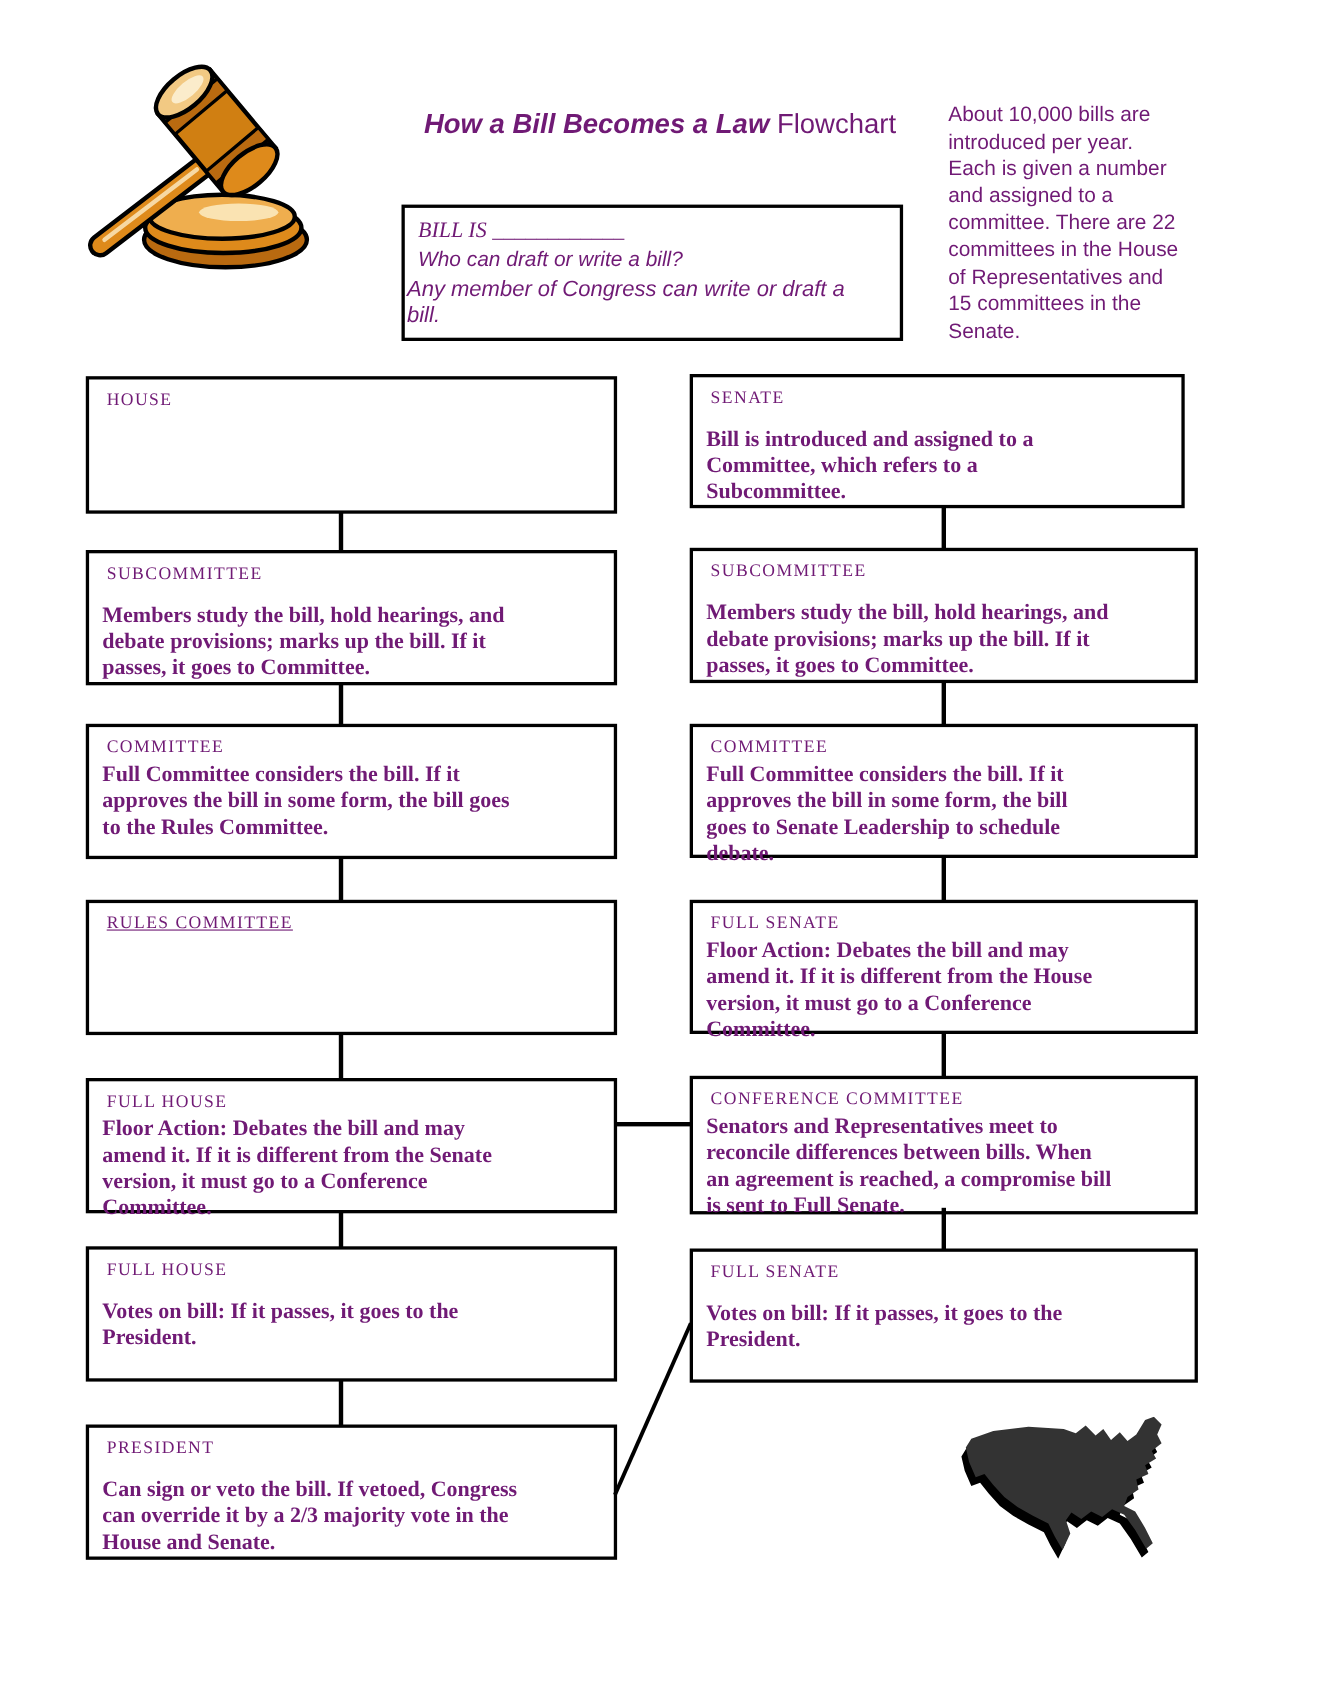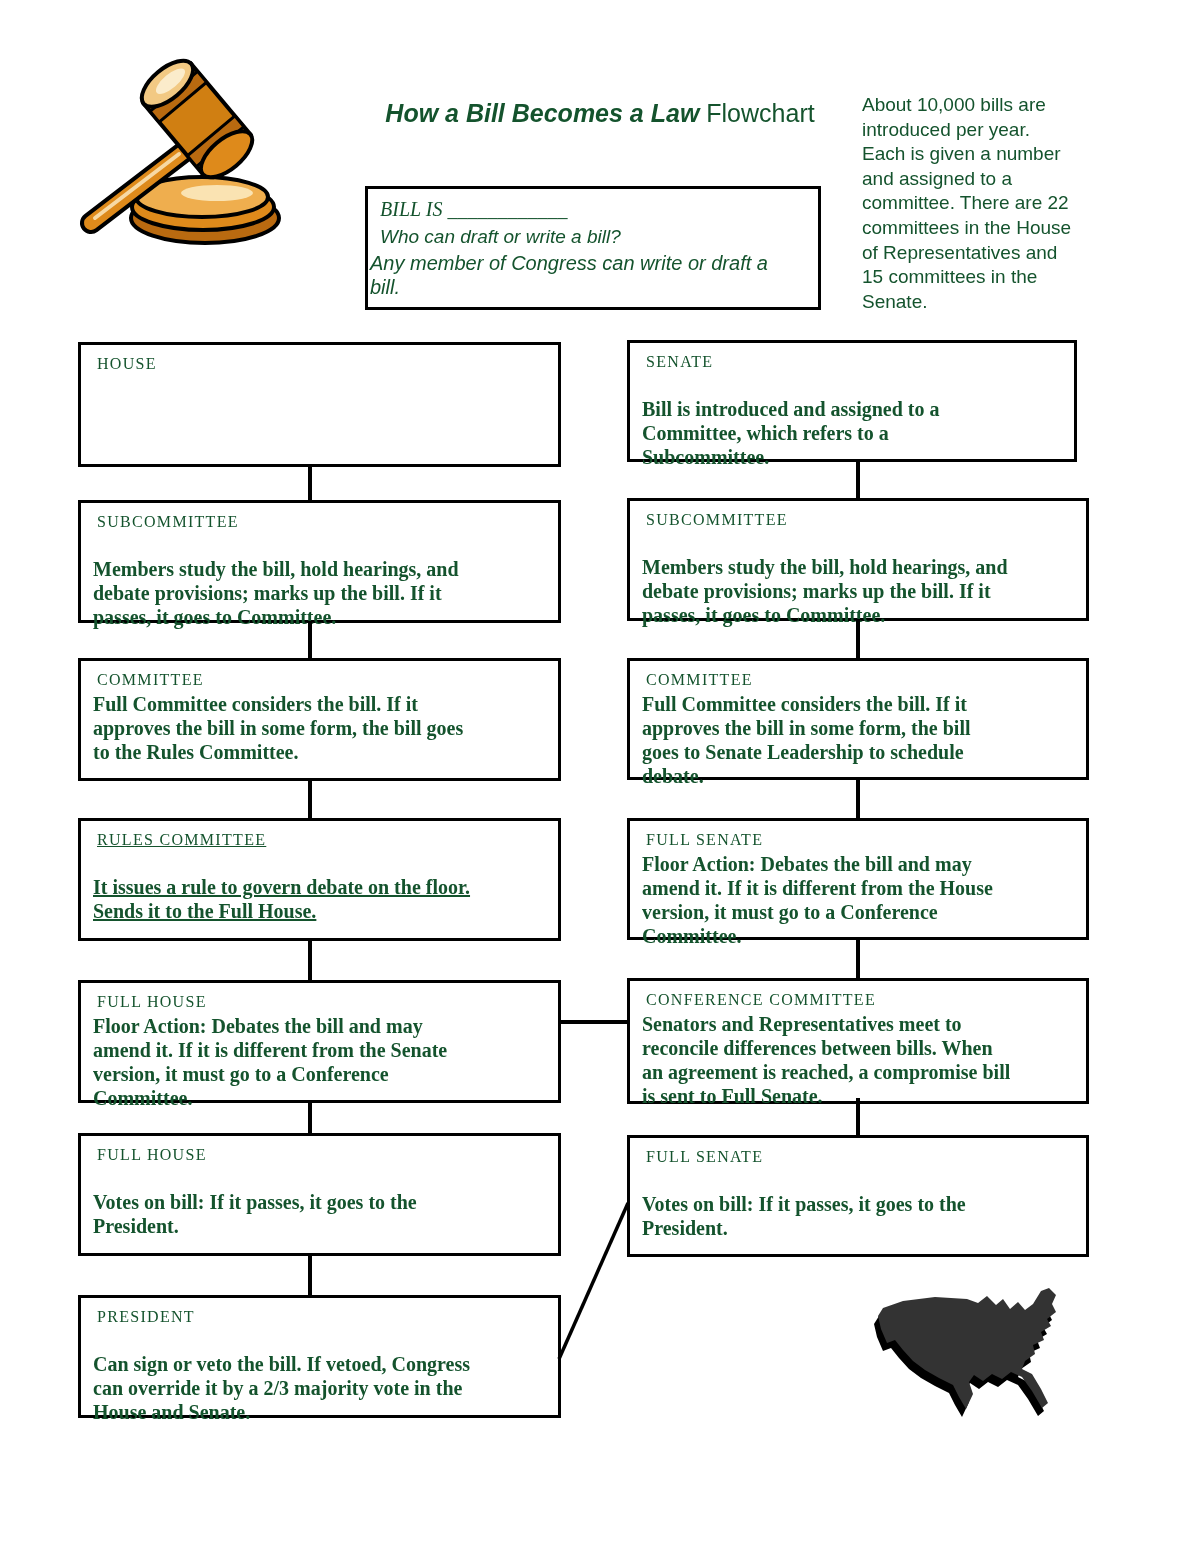--- a/index.html
+++ b/index.html
@@ -1,17 +1,17 @@
 <!DOCTYPE html>
 <html><head>
 <meta charset="utf-8">
 <style>
   html,body{margin:0;padding:0;background:#fff;}
   #page{position:relative;width:1200px;height:1553px;background:#ffffff;overflow:hidden;
-        font-family:"Liberation Serif",serif;color:#14532d;}
+        font-family:"Liberation Serif",serif;color:#701a75;}
 
   
   #title{position:absolute;left:340px;top:99px;width:520px;text-align:center;
          font-family:"Liberation Sans",sans-serif;font-size:25px;white-space:nowrap;}
   #title .emph{font-weight:bold;font-style:italic;}
   #title .suffix{font-weight:normal;}
 
   
   #intro{position:absolute;left:862px;top:93px;width:238px;
          font-family:"Liberation Sans",sans-serif;font-size:19px;line-height:24.6px;
@@ -23,21 +23,21 @@
   #billbox .bill-heading{font-family:"Liberation Serif",serif;font-size:20px;}
   #billbox .bill-question{font-family:"Liberation Sans",sans-serif;font-size:19px;margin-top:5px;}
   #billbox .bill-answer{font-family:"Liberation Sans",sans-serif;font-size:20px;margin-top:3px;
            margin-left:-10px;white-space:pre-line;line-height:24px;}
 
   
   .fbox{position:absolute;box-sizing:border-box;border:3px solid #000;background:#fff;
         padding:7px 12px 0 12px;}
   .fbox .bt{font-size:16px;letter-spacing:1.3px;padding-left:4px;line-height:24px;}
   .fbox .bb{font-size:20px;font-weight:bold;line-height:24px;white-space:pre-line;}
-  .fbox.gap .bb{margin-top:23px;}
+  .fbox.gap .bb{margin-top:13px;}
 
   
   .conn{position:absolute;background:#000;}
   .diag{position:absolute;}
 </style>
 </head>
 <body>
 
 <div id="page">
 
@@ -91,22 +91,20 @@
 passes, it goes to Committee.</div>
   </div>
   <div class="fbox" style="left:78px;top:658px;width:483px;height:123px;">
     <div class="bt">COMMITTEE</div>
     <div class="bb">Full Committee considers the bill. If it
 approves the bill in some form, the bill goes
 to the Rules Committee.</div>
   </div>
   <div class="fbox gap" style="left:78px;top:818px;width:483px;height:123px;text-decoration:underline;">
     <div class="bt">RULES COMMITTEE</div>
-    <div class="bb">It issues a rule to govern debate on the floor.
-Sends it to the Full House.</div>
   </div>
   <div class="fbox" style="left:78px;top:980px;width:483px;height:123px;">
     <div class="bt">FULL HOUSE</div>
     <div class="bb">Floor Action: Debates the bill and may
 amend it. If it is different from the Senate
 version, it must go to a Conference
 Committee.</div>
   </div>
   <div class="fbox gap" style="left:78px;top:1133px;width:483px;height:123px;">
     <div class="bt">FULL HOUSE</div>

